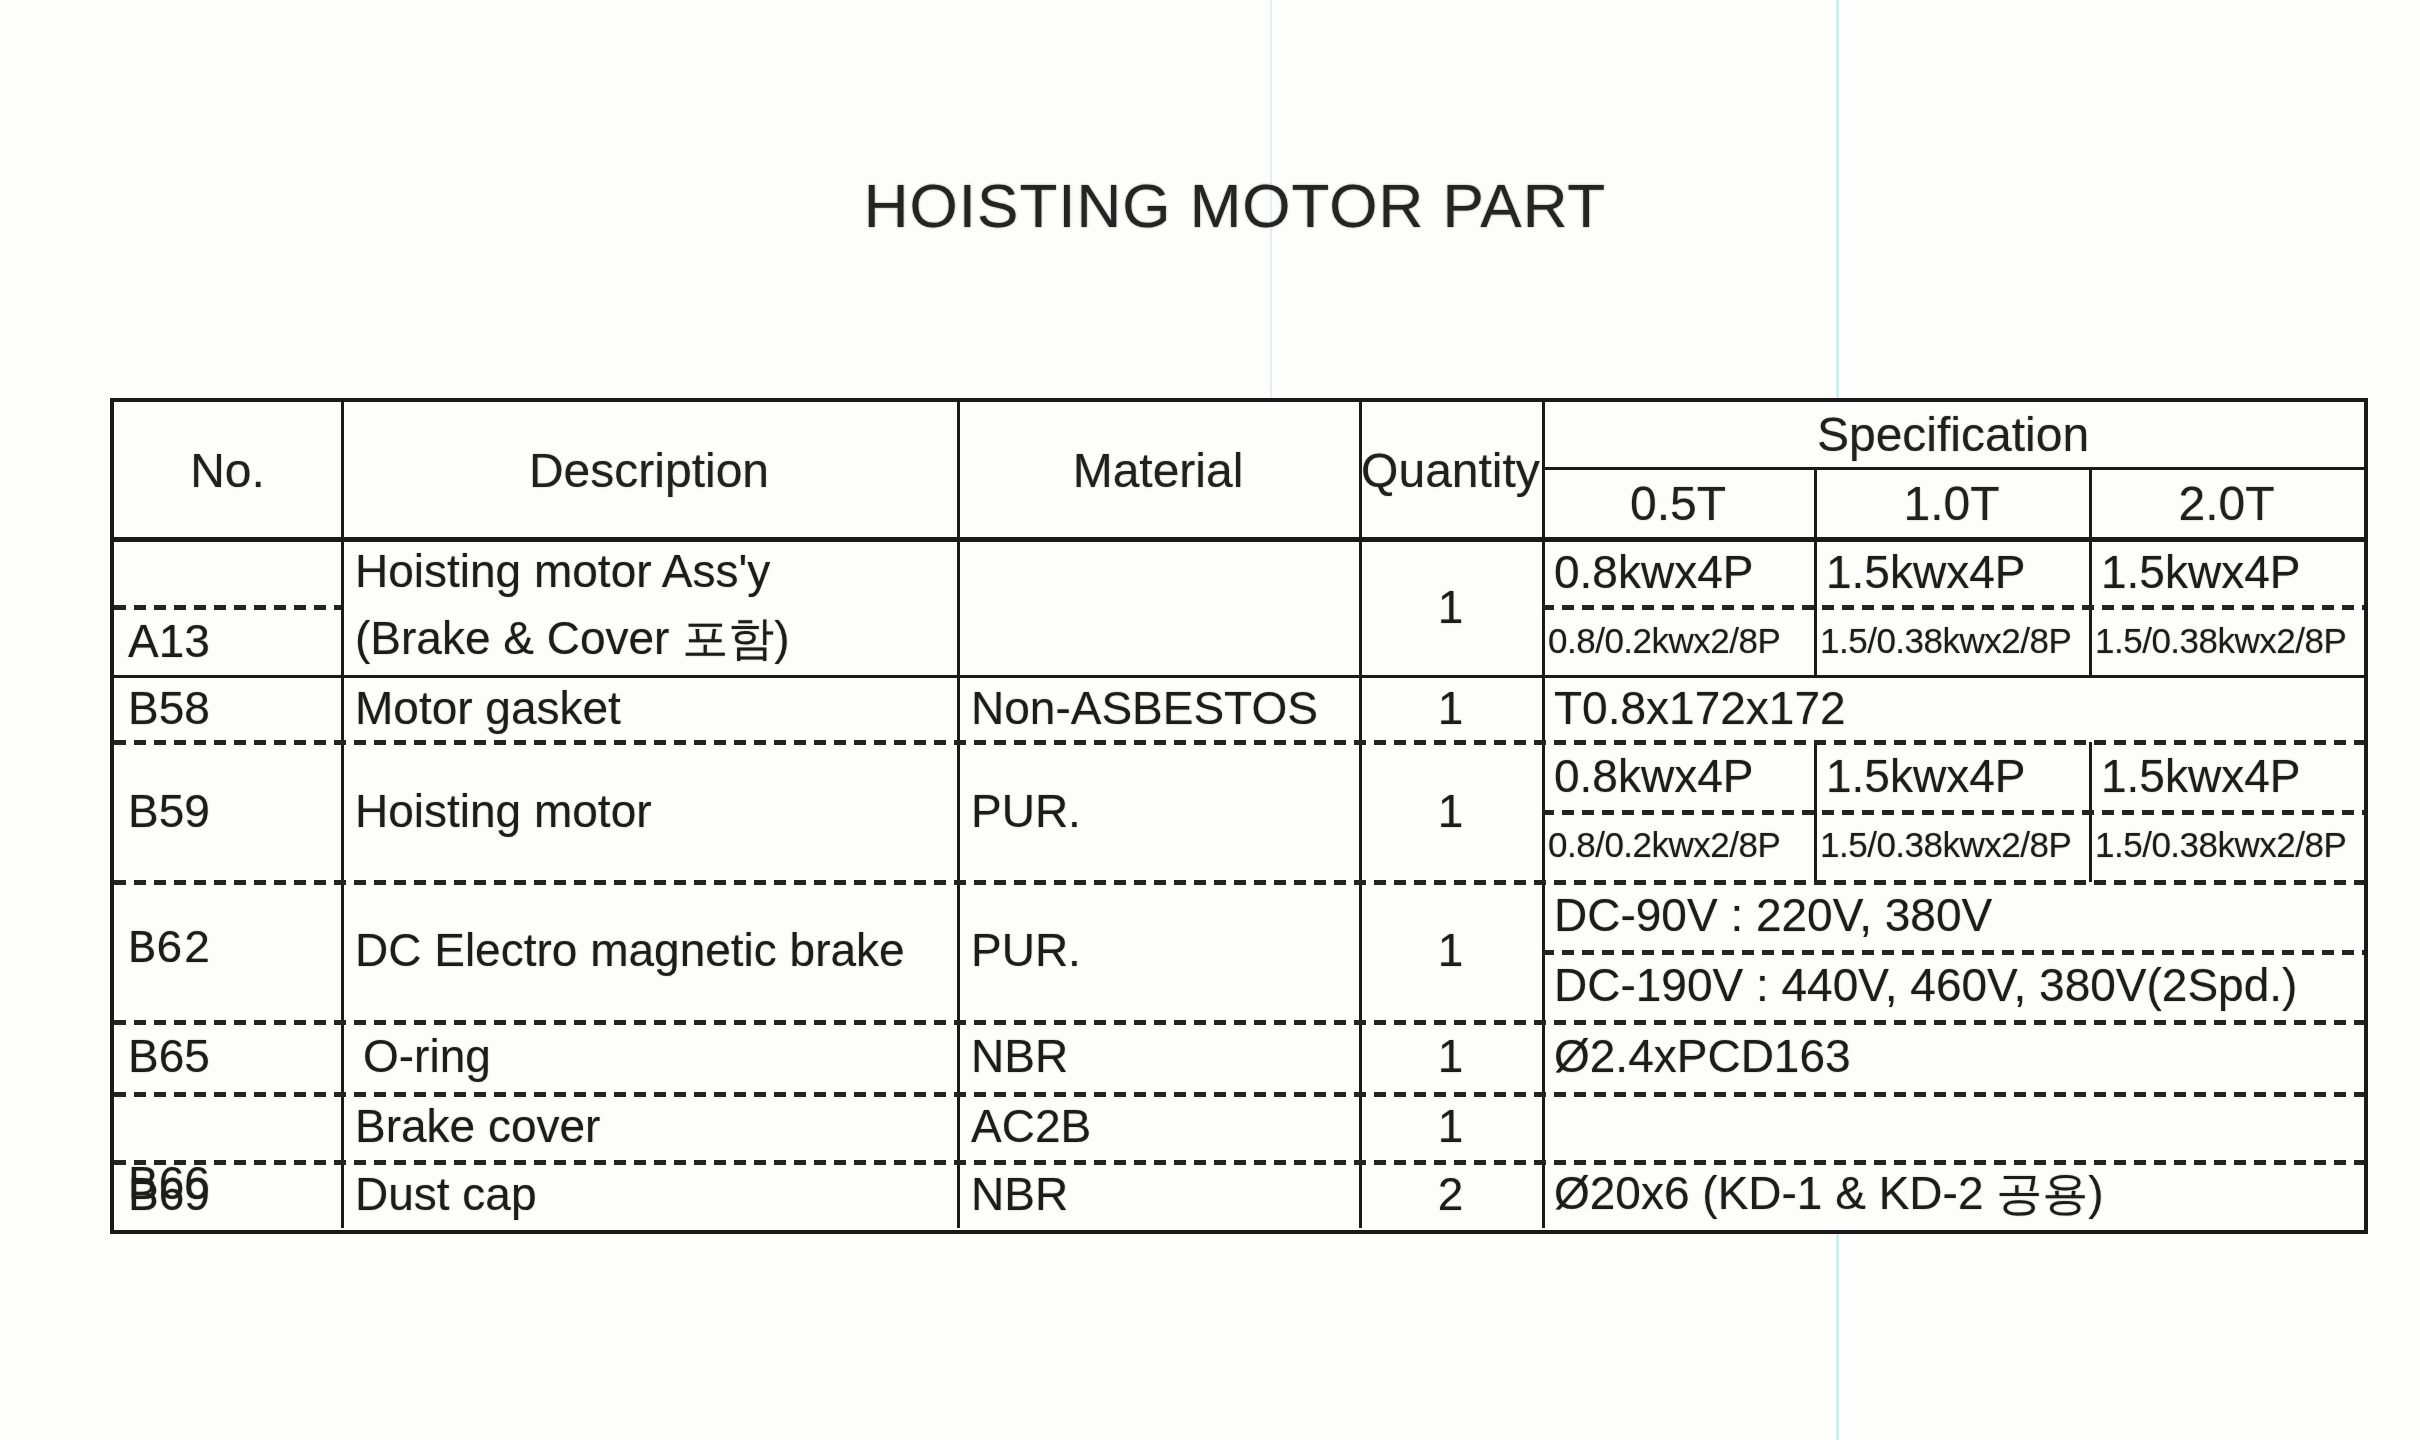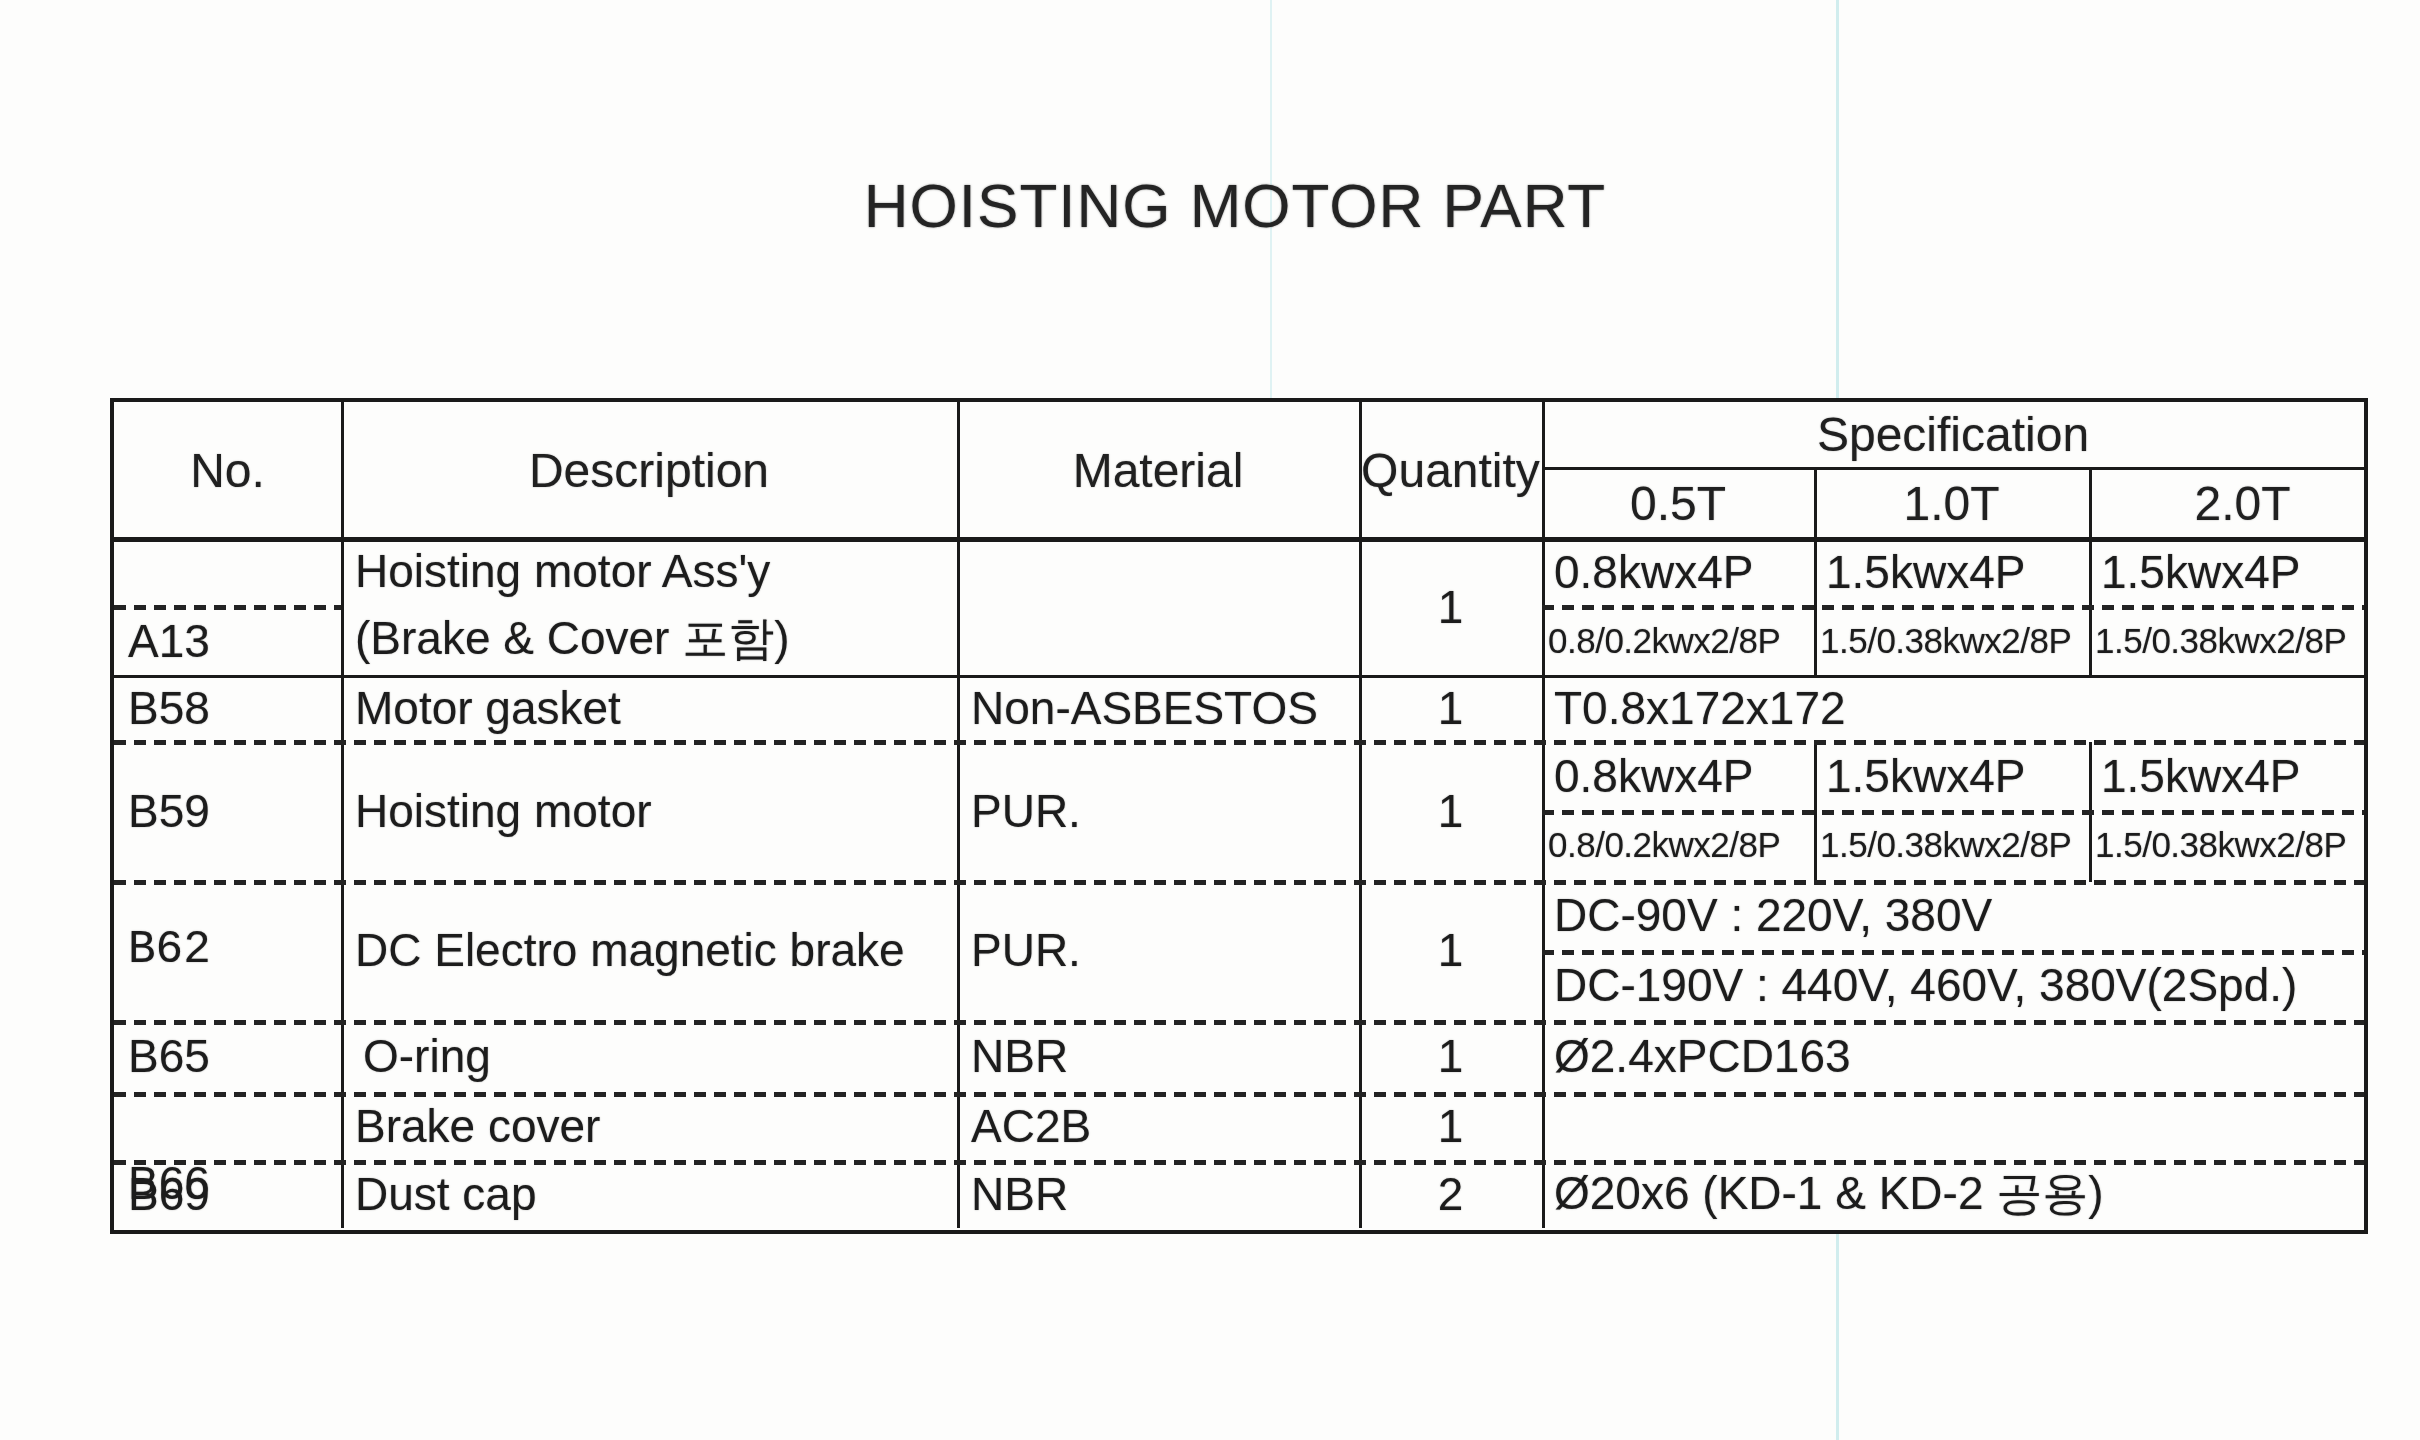--- a/index.html
+++ b/index.html
@@ -99,21 +99,21 @@
     <div class="hdash" style="left:0;top:690px;width:2250px;"></div>
     <div class="hdash" style="left:0;top:758px;width:2250px;"></div>
 
     <div class="cell header center" style="left:0;top:0;width:227px;height:137px;">No.</div>
     <div class="cell header center" style="left:227px;top:0;width:616px;height:137px;">Description</div>
     <div class="cell header center" style="left:843px;top:0;width:402px;height:137px;">Material</div>
     <div class="cell header center" style="left:1245px;top:0;width:183px;height:137px;">Quantity</div>
     <div class="cell header center" style="left:1428px;top:0;width:822px;height:65px;">Specification</div>
     <div class="cell header center" style="left:1428px;top:65px;width:272px;height:72px;">0.5T</div>
     <div class="cell header center" style="left:1700px;top:65px;width:275px;height:72px;">1.0T</div>
-    <div class="cell header center" style="left:1975px;top:65px;width:275px;height:72px;padding-left:16px;">2.0T</div>
+    <div class="cell header center" style="left:1975px;top:65px;width:275px;height:72px;">2.0T</div>
 
     <div class="cell left" style="left:0;top:205px;width:227px;height:68px;">A13</div>
     <div class="twolines" style="left:227px;top:137px;width:616px;height:136px;">
       <span>Hoisting motor Ass'y</span>
       <span>(Brake &amp; Cover 포함)</span>
     </div>
     <div class="cell center" style="left:1245px;top:137px;width:183px;height:136px;">1</div>
     <div class="cell left speccell" style="left:1428px;top:137px;width:272px;height:66px;">0.8kwx4P</div>
     <div class="cell left small" style="left:1428px;top:205px;width:272px;height:68px;">0.8/0.2kwx2/8P</div>
     <div class="cell left speccell" style="left:1700px;top:137px;width:275px;height:66px;">1.5kwx4P</div>

